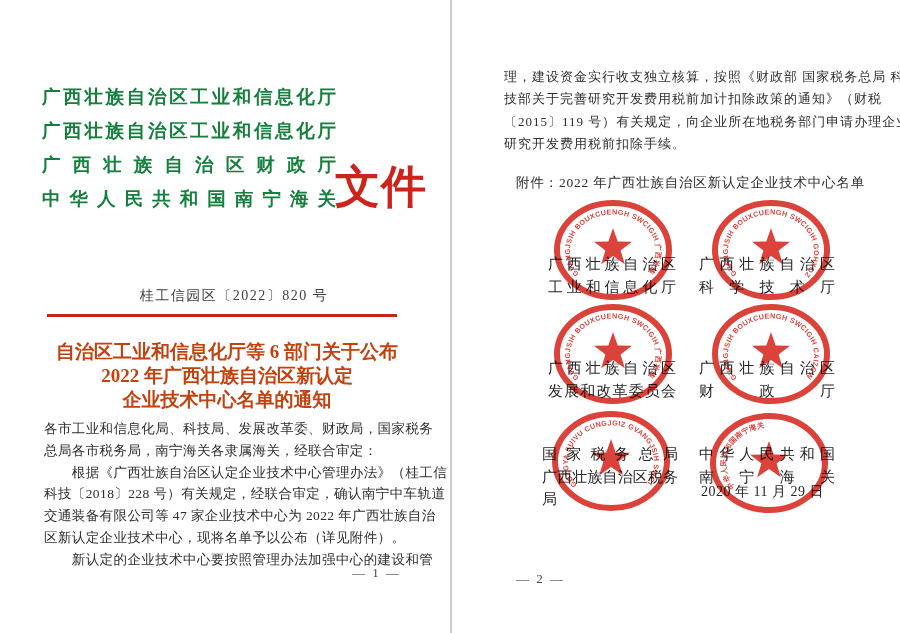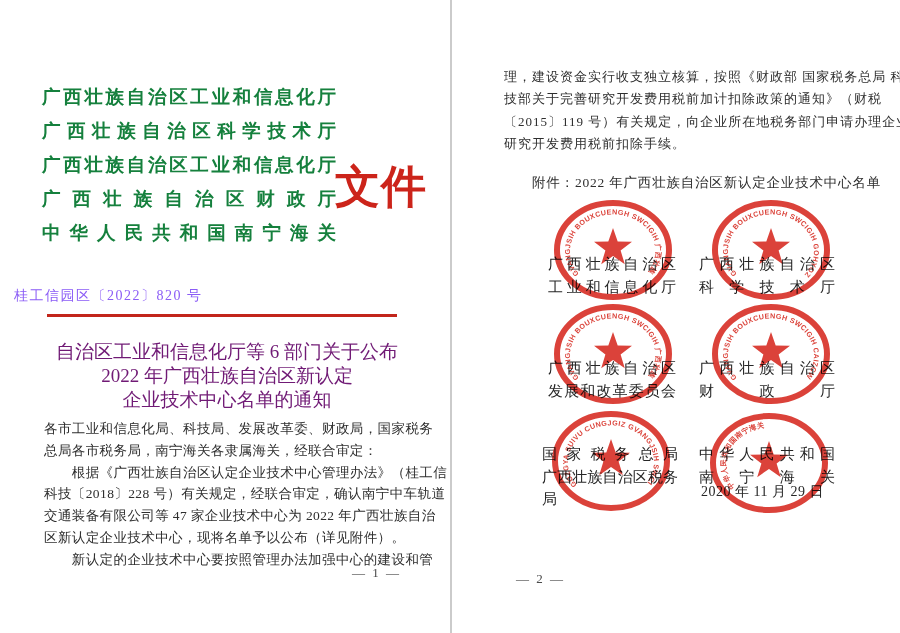--- a/index.html
+++ b/index.html
@@ -12,38 +12,38 @@
   .hblock{position:absolute;left:42px;top:84px;width:294px;}
   .hline{
     height:34px;line-height:26px;font-size:18.5px;font-weight:bold;color:#15803d;
     text-align:justify;text-align-last:justify;white-space:nowrap;
   }
   .wenjian{
     position:absolute;left:335px;top:157px;font-size:45px;font-weight:bold;
     color:#cc241a;letter-spacing:1px;white-space:nowrap;font-family:Liberation Mono, monospace;
   }
   .docnum{
-    position:absolute;left:14px;top:287px;width:440px;
-    font-size:14px;letter-spacing:1.5px;color:#8b5cf6;white-space:nowrap;
+    position:absolute;left:14px;top:287px;width:440px;text-align:center;
+    font-size:14px;letter-spacing:1.5px;color:#404040;white-space:nowrap;
   }
   .redline{position:absolute;left:47px;top:314px;width:350px;height:3px;background:#c2251b;}
   .title{position:absolute;left:18px;top:340px;width:418px;text-align:center;
-    font-weight:normal;font-size:19px;line-height:24px;color:#701a75;}
+    font-weight:bold;font-size:19px;line-height:24px;color:#c2410c;}
   .title div{white-space:nowrap;}
   .lbody{position:absolute;left:44px;top:418px;width:400px;font-size:13.5px;
     line-height:21.8px;letter-spacing:0.4px;}
   .lbody div{white-space:nowrap;}
   .pagenum{position:absolute;font-size:13px;color:#4a4a4a;letter-spacing:2px;white-space:nowrap;}
   .pn1{left:352px;top:565px;}
   .pn2{left:516px;top:571px;}
   
   .rbody{position:absolute;left:504px;top:66px;width:380px;font-size:13px;
     line-height:22.4px;letter-spacing:1px;}
   .rbody div{white-space:nowrap;}
-  .attach{position:absolute;left:532px;top:174px;font-size:13.5px;
+  .attach{position:absolute;left:516px;top:174px;font-size:13.5px;
     letter-spacing:0.8px;white-space:nowrap;}
   
   .orgblock{position:absolute;font-size:15px;line-height:22.5px;color:#262626;}
   .orgblock div{text-align:justify;text-align-last:justify;}
   .o1{left:548px;top:253px;width:128px;}
   .o2{left:699px;top:253px;width:136px;}
   .o3{left:548px;top:357px;width:128px;}
   .o4{left:699px;top:357px;width:136px;}
   .o5{left:542px;top:443px;width:136px;}
   .o6{left:699px;top:443px;width:136px;}
@@ -63,21 +63,20 @@
 </head>
 <body>
 
 <div class="canvas">
 
   <div class="divider"></div>
 
   <section>
     <div class="hblock">
       <div class="hline">广西壮族自治区工业和信息化厅</div>
-      <div class="hline">广西壮族自治区科学技术厅</div>
       <div class="hline">广西壮族自治区工业和信息化厅</div>
       <div class="hline">广西壮族自治区财政厅</div>
       <div class="hline">中华人民共和国南宁海关</div>
     </div>
     <div class="wenjian">文件</div>
 
     <div class="docnum">桂工信园区〔2022〕820 号</div>
     <div class="redline"></div>
 
     <div class="title">

